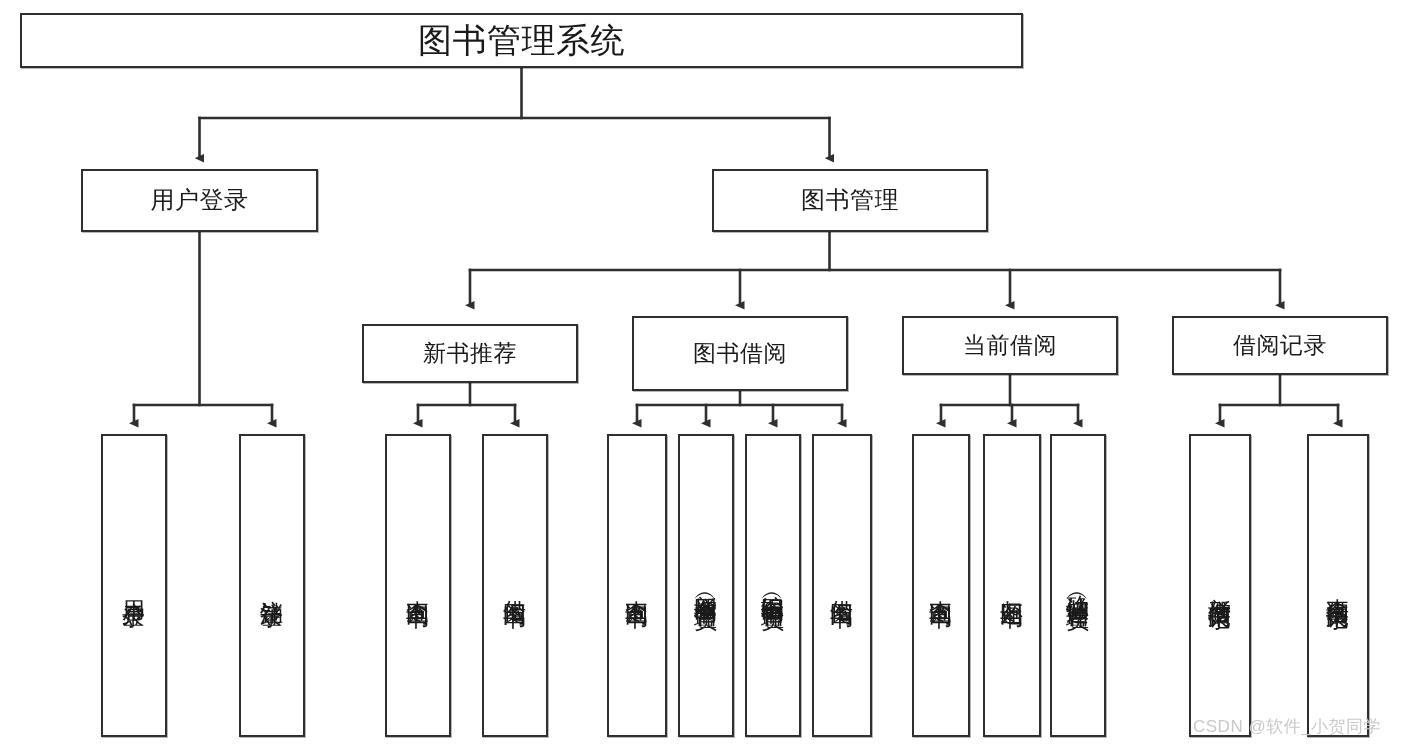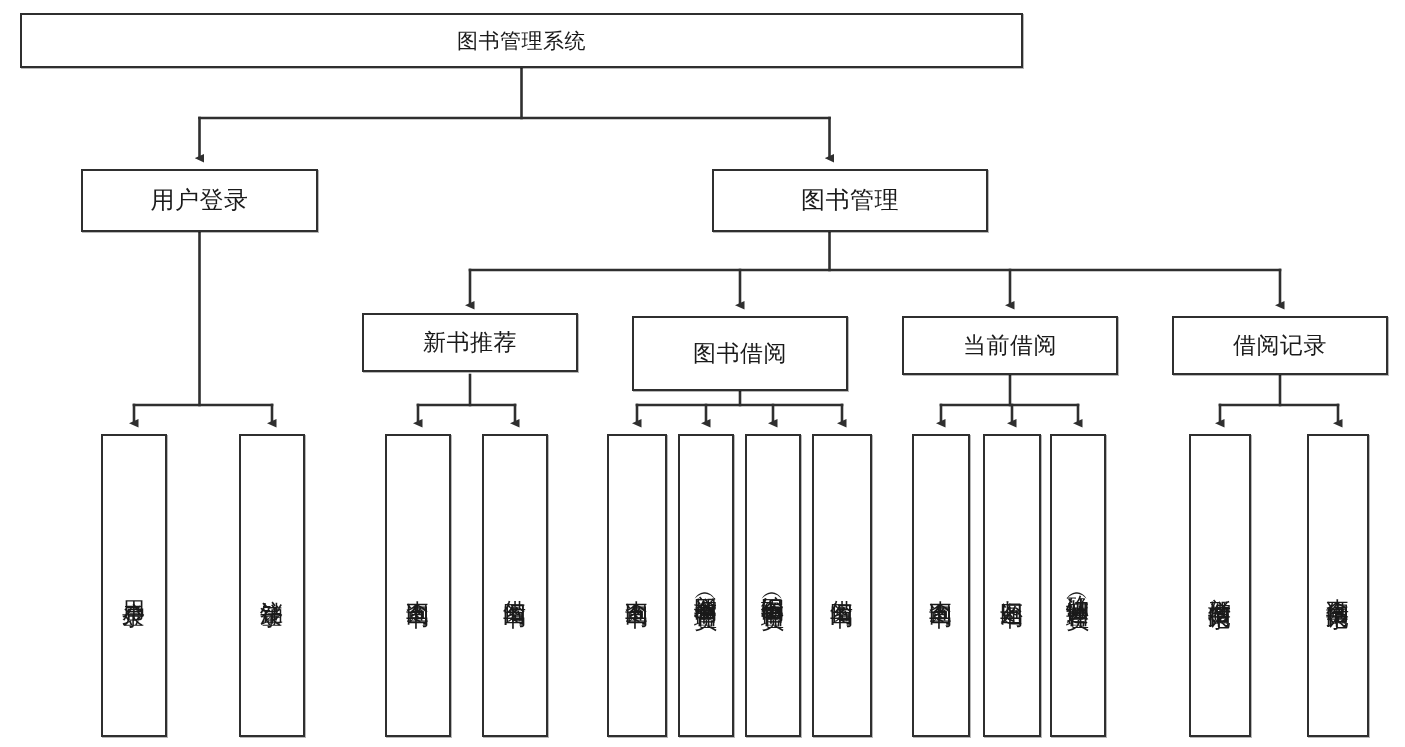--- a/index.html
+++ b/index.html
@@ -35,21 +35,21 @@
     justify-content: center;
     color: #1a1a1a;
     box-shadow: 1px 1px 0 rgba(0,0,0,0.28);
   }
   .node .lbl {
     display: block;
     text-align: center;
     line-height: 1.12;
     letter-spacing: 0.5px;
   }
-  .node.root .lbl { font-size: 21px; }
+  .node.root .lbl { font-size: 34px; }
   .node.lvl2 .lbl { font-size: 24px; }
   .node.lvl3 .lbl { font-size: 23px; }
   .node.leaf {
     align-items: center;
     justify-content: center;
   }
   .node.leaf .lbl {
     writing-mode: vertical-rl;
     text-orientation: upright;
     font-size: 23px;
@@ -118,21 +118,21 @@
   <div id="nodes">
       <div class="node root" style="left: 20px; top: 13px; width: 1003px; height: 55px;">
         <span class="lbl">图书管理系统</span>
       </div>
       <div class="node lvl2" style="left: 81px; top: 169px; width: 237px; height: 63px;">
         <span class="lbl">用户登录</span>
       </div>
       <div class="node lvl2" style="left: 712px; top: 169px; width: 276px; height: 63px;">
         <span class="lbl">图书管理</span>
       </div>
-      <div class="node lvl3" style="left: 362px; top: 313px; width: 216px; height: 59px;">
+      <div class="node lvl3" style="left: 362px; top: 324px; width: 216px; height: 59px;">
         <span class="lbl">新书推荐</span>
       </div>
       <div class="node lvl3" style="left: 632px; top: 316px; width: 216px; height: 75px;">
         <span class="lbl">图书借阅</span>
       </div>
       <div class="node lvl3" style="left: 902px; top: 316px; width: 216px; height: 59px; justify-content: center;">
         <span class="lbl">当前借阅</span>
       </div>
       <div class="node lvl3" style="left: 1172px; top: 316px; width: 216px; height: 59px;">
         <span class="lbl">借阅记录</span>
@@ -171,14 +171,15 @@
         <span class="lbl">确认归还（管理员）</span>
       </div>
       <div class="node leaf" style="left: 1189px; top: 434px; width: 62px; height: 303px;">
         <span class="lbl">新增借阅记录</span>
       </div>
       <div class="node leaf" style="left: 1307px; top: 434px; width: 62px; height: 303px;">
         <span class="lbl">查询借阅记录</span>
       </div>
     </div>
 
+  <div class="watermark" style="left: 1193px; top: 715px;">CSDN @软件_小贺同学</div>
 
 </div>
 
 </body></html>

